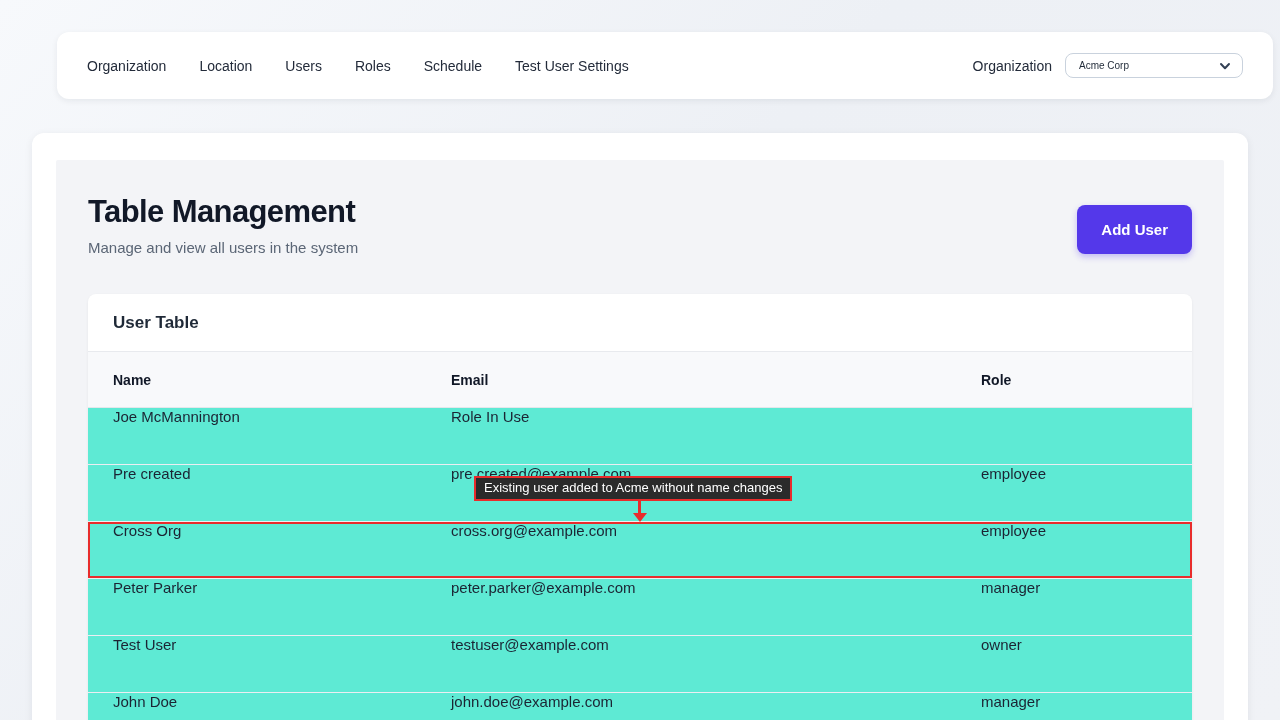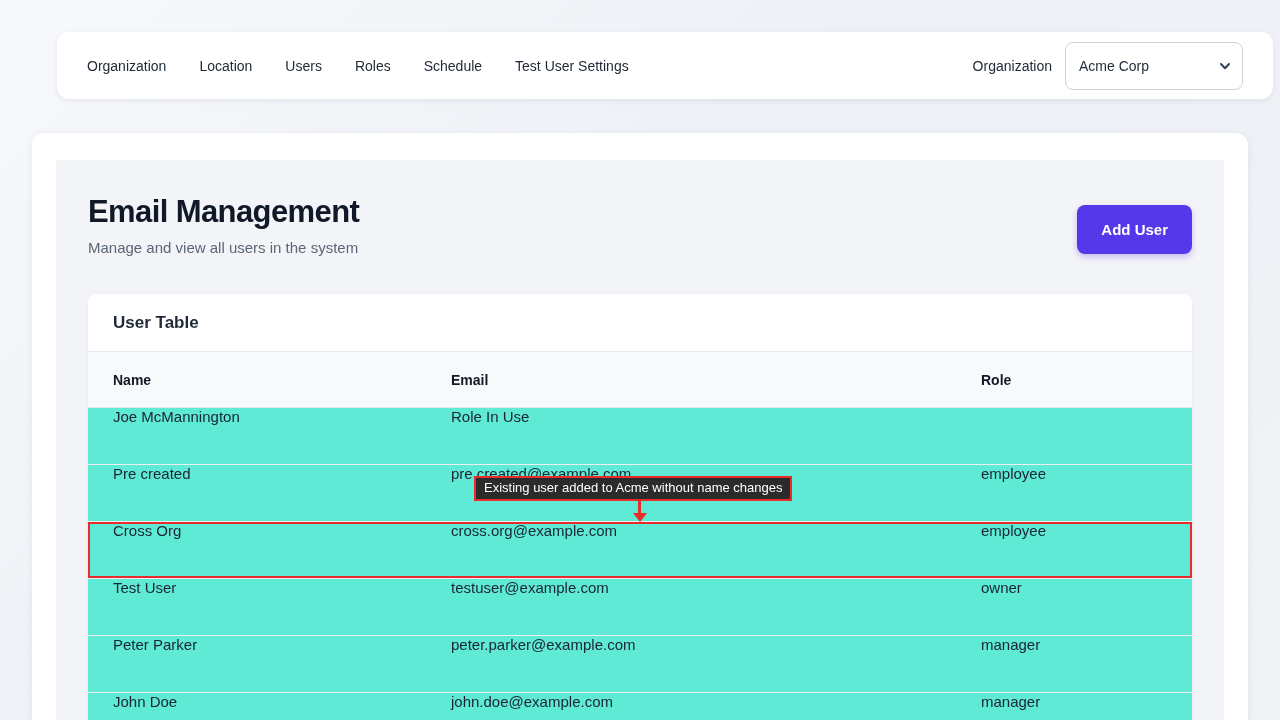--- a/index.html
+++ b/index.html
@@ -18,24 +18,24 @@
     box-shadow:0 2px 6px rgba(15,23,42,0.07);
     display:flex; align-items:center; padding:0 30px;margin-left:25px;
   }
   .nav-items { display:flex; gap:33px; align-items:center; }
   .nav-item {
     font-size:14px; font-weight:500; color:#232b3a; cursor:pointer; white-space:nowrap;
   }
   .nav-right { margin-left:auto; display:flex; align-items:center; gap:13px; }
   .org-label { font-size:14px; font-weight:500; color:#232b3a; }
   .org-select {
-    width:178px; height:48px; background:#fff;
+    width:178px; height:25px; background:#fff;
     border:1px solid #c9d2dd; border-radius:8px;
     display:flex; align-items:center; justify-content:space-between;
-    padding:0 10px 0 13px; font-size:14px; color:#1f2937; cursor:pointer;
+    padding:0 10px 0 13px; font-size:10px; color:#1f2937; cursor:pointer;
   }
 
   
   .main-card {
     position:absolute; left:32px; top:133px; width:1216px; height:620px;
     background:#ffffff; border-radius:12px;
     box-shadow:0 2px 8px rgba(15,23,42,0.07);
   }
   .inset {
     position:absolute; left:24px; top:27px; width:1168px; height:600px;
@@ -114,21 +114,21 @@
         <path d="M3 5 L7 9.2 L11 5" fill="none" stroke="#334155" stroke-width="2" stroke-linecap="round" stroke-linejoin="round"></path>
       </svg>
     </div>
   </div>
 </div>
 
 <div class="main-card">
   <div class="inset">
 
     <div class="page-header">
-      <div class="page-title">Email Management</div>
+      <div class="page-title">Table Management</div>
       <div class="page-subtitle">Manage and view all users in the system</div>
       <button class="add-user-button">Add User</button>
     </div>
 
     <div class="table-card">
       <div class="card-title-row">User Table</div>
 
       <div class="thead-row">
         <div class="col-name">Name</div>
         <div class="col-email">Email</div>
@@ -146,29 +146,29 @@
         <div class="col-role">employee</div>
       </div>
 
       <div class="trow row-highlight">
         <div class="col-name">Cross Org</div>
         <div class="col-email">cross.org@example.com</div>
         <div class="col-role">employee</div>
       </div>
 
       <div class="trow">
+        <div class="col-name">Peter Parker</div>
+        <div class="col-email">peter.parker@example.com</div>
+        <div class="col-role">manager</div>
+      </div>
+
+      <div class="trow">
         <div class="col-name">Test User</div>
         <div class="col-email">testuser@example.com</div>
         <div class="col-role">owner</div>
-      </div>
-
-      <div class="trow">
-        <div class="col-name">Peter Parker</div>
-        <div class="col-email">peter.parker@example.com</div>
-        <div class="col-role">manager</div>
       </div>
 
       <div class="trow">
         <div class="col-name">John Doe</div>
         <div class="col-email">john.doe@example.com</div>
         <div class="col-role">manager</div>
       </div>
 
       <div class="annotation-tooltip">Existing user added to Acme without name changes</div>
       <div class="annotation-arrow-line"></div>

